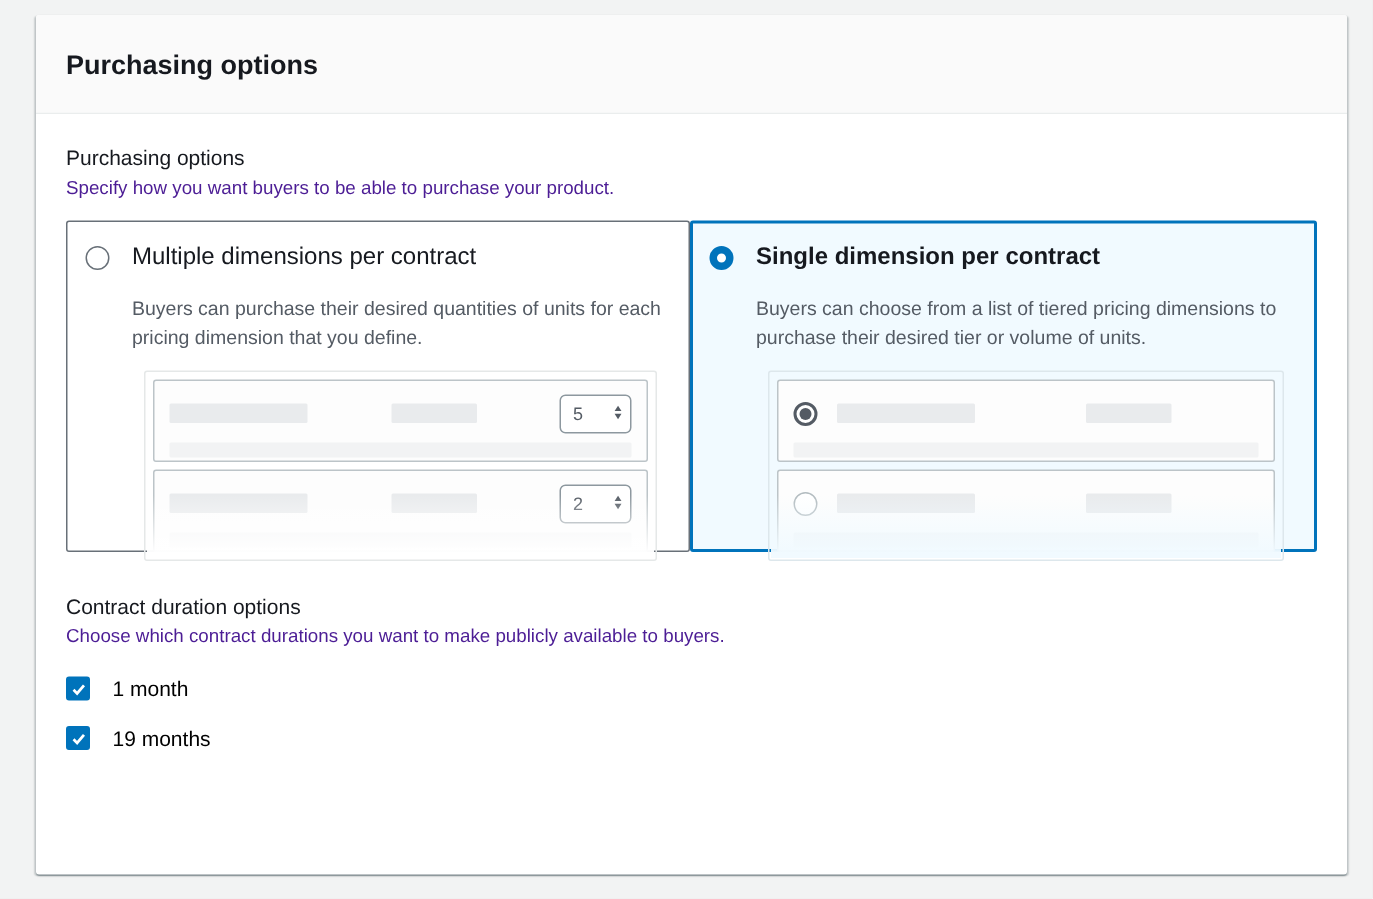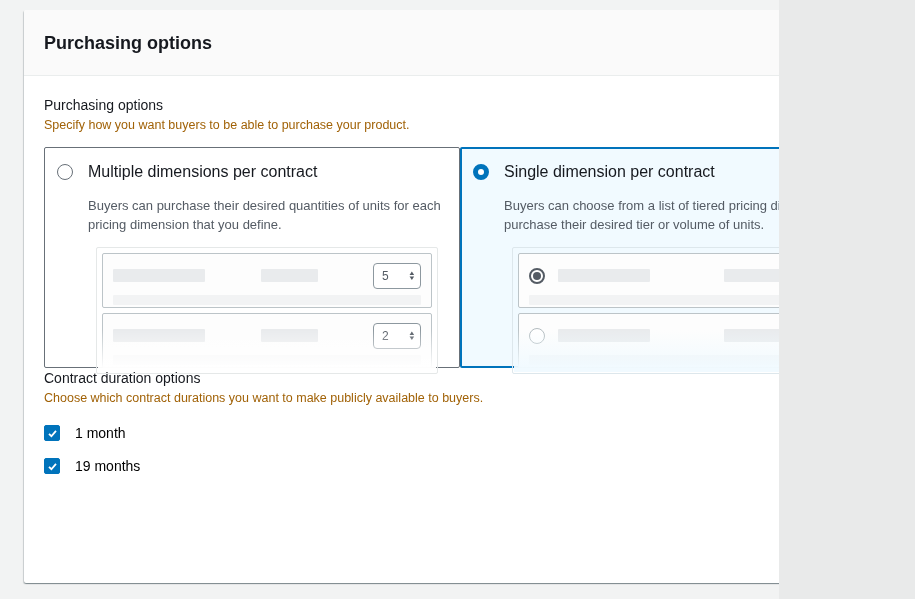--- a/index.html
+++ b/index.html
@@ -1,19 +1,19 @@
 <!DOCTYPE html>
 <html><head>
 <meta charset="utf-8">
 <style>
   * { margin:0; padding:0; box-sizing:border-box; }
   html,body { background:#e9eaea; }
   .page {
     position:relative;
-    width:779px; height:599px;
+    width:915px; height:599px;
     background:#f2f3f3;
     font-family:"Liberation Sans", sans-serif;
     color:#16191f;
     overflow:hidden;
     padding-left:29px;
   }
   .panel {
     position:absolute; left:24px; top:10px;
     width:874px; height:573px;
     background:#ffffff;
@@ -23,35 +23,35 @@
   .panel-header {
     background:#fafafa;
     border-bottom:1px solid #eaeded;
     padding:21px 20px 20px 20px;
     border-radius:2px 2px 0 0;
   }
   .panel-title { font-size:18px; font-weight:700; line-height:24px; color:#16191f; }
   .panel-body { padding:19px 20px; }
 
   .field-label { font-size:14px; line-height:20px; color:#16191f; }
-  .field-desc  { font-size:12.5px; line-height:16px; color:#a16207; margin-top:2px; }
+  .field-desc  { font-size:12.5px; line-height:16px; color:#4c1d95; margin-top:2px; }
 
   
   .tiles { display:flex; margin-top:14px; }
   .tile {
     flex:1; height:221px;
     background:#fff;
     border:1px solid #687078;
     border-radius:2px;
     position:relative;
     cursor:pointer;
   }
   .tile.selected { background:#f1faff; border:2px solid #0073bb; }
   .tile-head { display:flex; align-items:center; gap:15px; padding:14px 12px 0 12px; }
-  .tile.selected .tile-head { padding:13px 11px 0 11px; }
+  .tile.selected .tile-head { padding:13px 11px 0 11px;font-weight:bold; }
   .radio {
     width:16px; height:16px; border-radius:50%;
     border:1px solid #687078; background:#fff; flex-shrink:0;
   }
   .radio.on { border:5px solid #0073bb; }
   .tile-title { font-size:16px; line-height:20px; color:#16191f; }
   .tile-desc { font-size:13px; line-height:19px; color:#545b64; margin:14px 14px 0 43px; }
   .tile.selected .tile-desc { margin-left:42px; }
 
   
@@ -97,21 +97,21 @@
   .illus-radio { width:16px; height:16px; border-radius:50%; background:#fff; position:relative; flex-shrink:0; }
   .illus-radio.on { border:2px solid #545b64; }
   .illus-radio.on::after { content:""; position:absolute; inset:2px; border-radius:50%; background:#545b64; }
   .illus-radio.off { border:1px solid #b3bcc0; }
 
   .fade { position:absolute; left:1px; right:1px; bottom:1px; height:42px;
           background:linear-gradient(rgba(255,255,255,0), #ffffff 92%); pointer-events:none; }
   .tile.selected .fade { background:linear-gradient(rgba(241,250,255,0), #f1faff 92%); }
 
   
-  .duration-section { }
+  .duration-section { margin-top:26px; }
   .checks { margin-top:17px; }
   .check-row { display:flex; align-items:center; gap:11px; height:20px; margin-bottom:13px; cursor:pointer; }
   .checkbox-wrap { width:24px; height:24px; display:flex; align-items:center; justify-content:center;
                    border:2px solid transparent; border-radius:5px; margin:-4px 0 -4px -4px; }
   .checkbox-wrap.focused { border-color:#0073bb; }
   .checkbox {
     width:16px; height:16px;
     background:#0073bb; border:1px solid #0073bb; border-radius:2px;
     display:flex; align-items:center; justify-content:center;
   }

